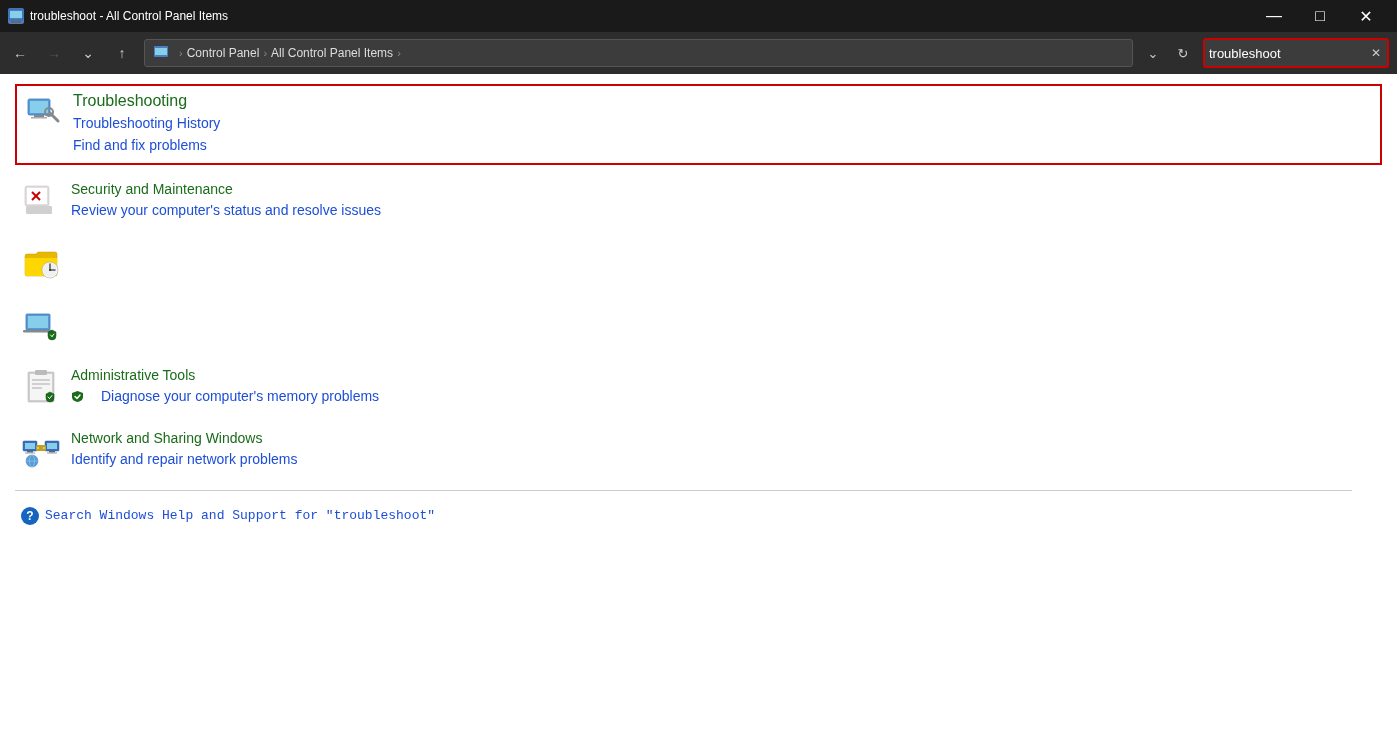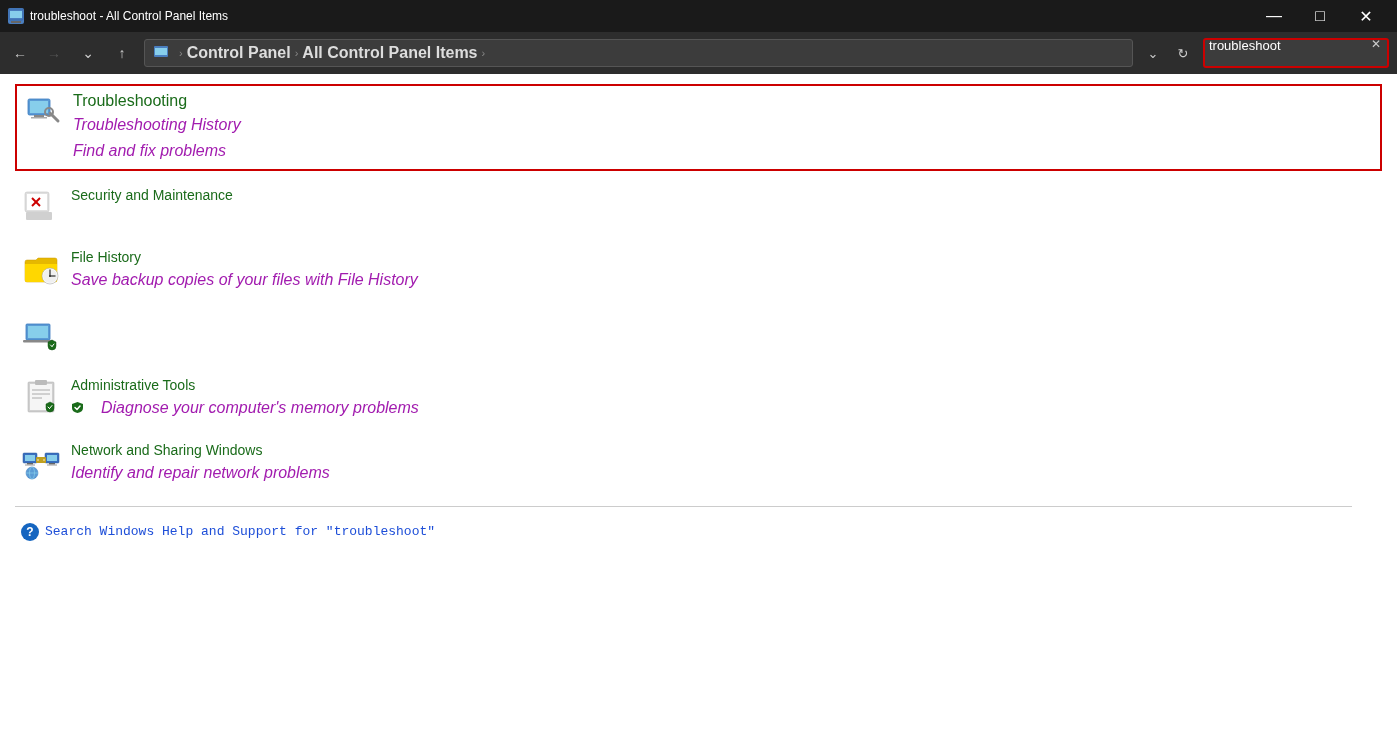--- a/index.html
+++ b/index.html
@@ -82,22 +82,21 @@
       border-radius: 3px;
       display: flex;
       align-items: center;
       padding: 0 8px;
       color: #fff;
       font-size: 12px;
       margin: 0 4px;
     }
     .address-segment {
       color: #ddd;
-      font-size: 16px;
-      font-weight: bold;
+      font-size: 12px;
     }
     .address-sep {
       color: #888;
       margin: 0 4px;
       font-size: 11px;
     }
 
     .address-actions {
       display: flex;
       gap: 2px;
@@ -112,21 +111,21 @@
       display: flex;
       align-items: center;
       justify-content: center;
       border-radius: 3px;
       font-size: 13px;
     }
 
     
     .search-box-container {
       display: flex;
-      align-items: flex-end;
+      align-items: center;
       height: 20px;
       border: 2px solid #cc0000;
       border-radius: 3px;
       background: #3c3c3c;
       margin: 0 4px;
       padding: 13px 4px;
     }
     .search-input {
       background: transparent;
       border: none;
@@ -183,26 +182,25 @@
 
     .item-text { display: flex; flex-direction: column; }
     .item-title {
       color: #1a6b1a;
       font-size: 14px;
       font-weight: normal;
       margin-bottom: 2px;
     }
     .item-title.large { font-size: 16px; }
     .item-link {
-      color: #a21caf;
-      font-size: 16px;
+      color: #1d4ed8;
+      font-size: 14px;
       text-decoration: none;
       display: block;
       line-height: 1.6;
-      font-style: italic;
     }
 
     
     .divider {
       border: none;
       border-top: 1px solid #ccc;
       margin: 12px 0;
       width: calc(100% - 30px);
     }
 
@@ -312,40 +310,37 @@
         <rect x="5" y="6" width="20" height="16" fill="#fff"></rect>
 
         <line x1="10" y1="10" x2="18" y2="18" stroke="#cc0000" stroke-width="2"></line>
         <line x1="18" y1="10" x2="10" y2="18" stroke="#cc0000" stroke-width="2"></line>
 
         <rect x="4" y="24" width="26" height="8" rx="1" fill="#d0d0d0"></rect>
       </svg>
     </div>
     <div class="item-text">
       <span class="item-title">Security and Maintenance</span>
+      <a class="item-link" href="#">Review your computer's status and resolve issues</a>
     </div>
   </div>
 
   <div class="result-item">
     <div class="item-icon">
       <svg width="38" height="38" viewBox="0 0 38 38">
 
         <path d="M3 12 Q3 10 5 10 L14 10 L16 8 L33 8 Q35 8 35 10 L35 30 Q35 32 33 32 L5 32 Q3 32 3 30 Z" fill="#e6b800" stroke="#cc9900" stroke-width="0.5"></path>
         <path d="M3 14 L35 14 L35 30 Q35 32 33 32 L5 32 Q3 32 3 30 Z" fill="#ffd700"></path>
 
         <circle cx="28" cy="26" r="8" fill="#fff" stroke="#999" stroke-width="0.5"></circle>
         <circle cx="28" cy="26" r="7" fill="#f0f0f0"></circle>
         <line x1="28" y1="20" x2="28" y2="26" stroke="#555" stroke-width="1.5" stroke-linecap="round"></line>
         <line x1="28" y1="26" x2="33" y2="26" stroke="#555" stroke-width="1.5" stroke-linecap="round"></line>
         <circle cx="28" cy="26" r="1" fill="#333"></circle>
       </svg>
-    </div>
-    <div class="item-text">
-      <span class="item-title">File History</span>
-      <a class="item-link" href="#">Save backup copies of your files with File History</a>
     </div>
   </div>
 
   <div class="result-item">
     <div class="item-icon">
       <svg width="38" height="38" viewBox="0 0 38 38">
 
         <rect x="4" y="8" width="24" height="16" rx="1" fill="#5b9bd5" stroke="#3a7abf" stroke-width="0.8"></rect>
         <rect x="6" y="10" width="20" height="12" fill="#87ceeb"></rect>
         <rect x="1" y="24" width="30" height="2.5" rx="1" fill="#888"></rect>

